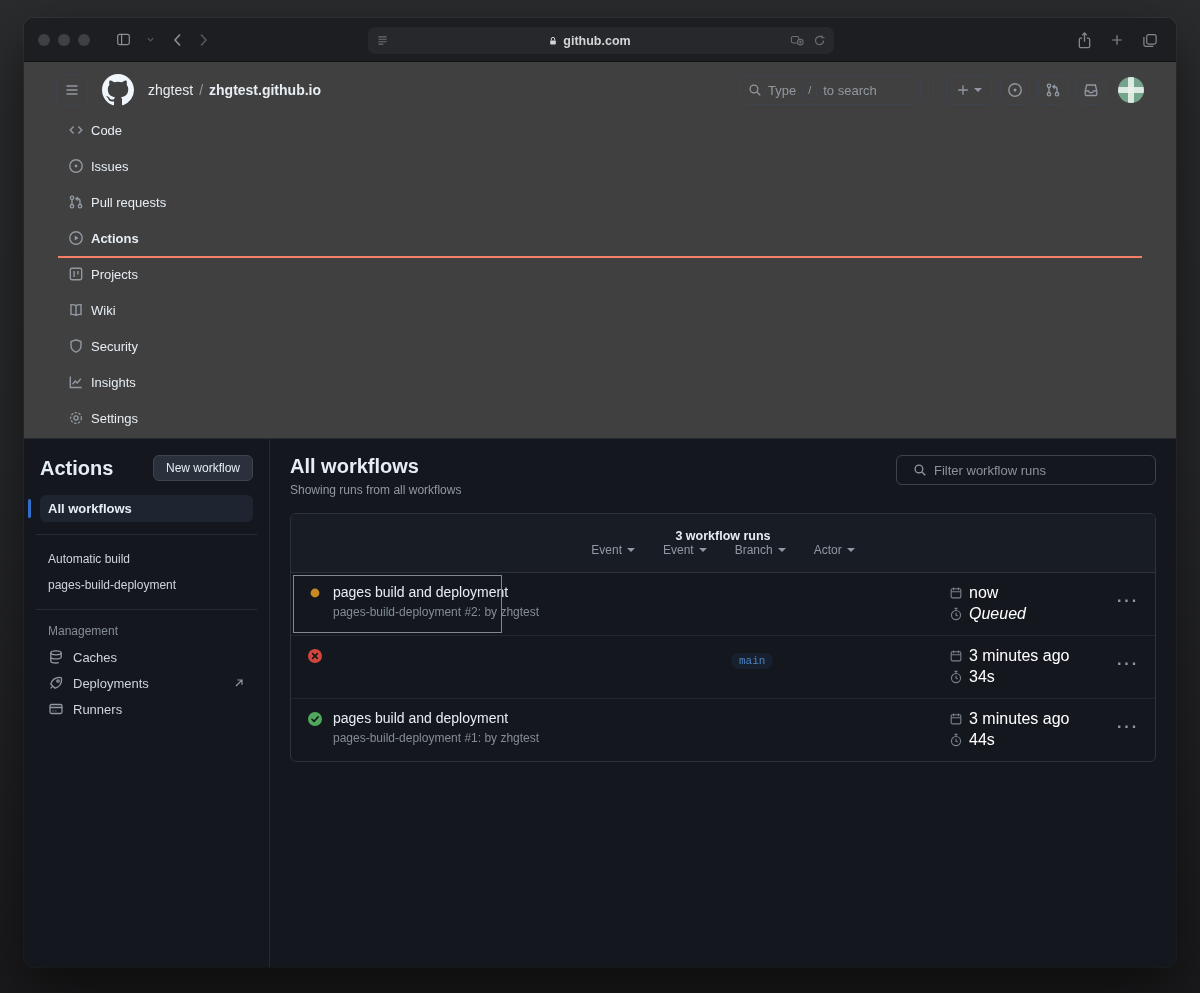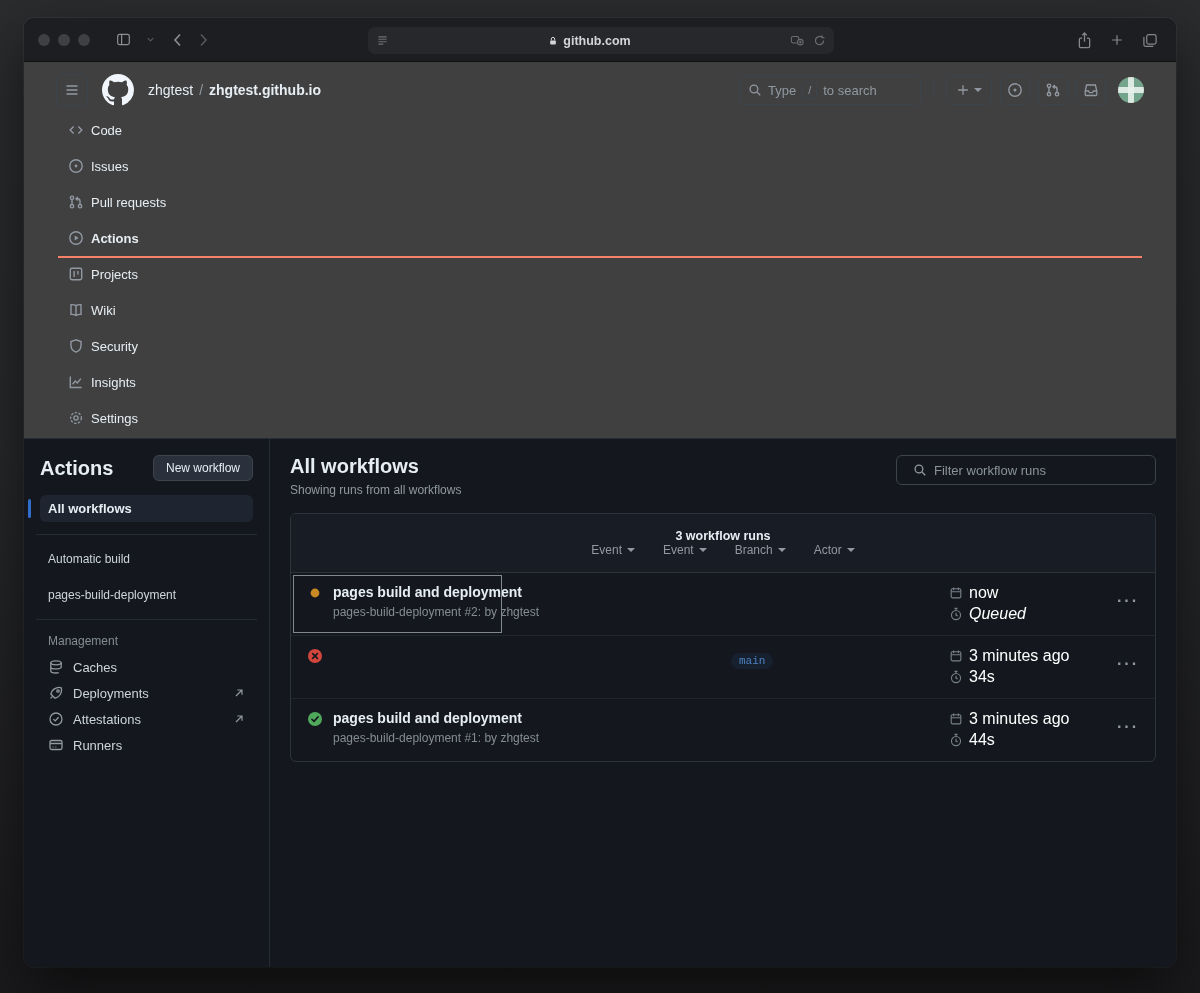--- a/index.html
+++ b/index.html
@@ -60,21 +60,21 @@
   .sb-head { display:flex; align-items:center; justify-content:space-between; }
   .sb-title { font-size:20px; font-weight:700; color:#e6edf3; }
   .btn-newwf { font-size:12px; color:#e6edf3; background:#2a313c; border:1px solid #3d444d;
     border-radius:6px; padding:5px 12px; cursor:pointer; }
   .sb-item { position:relative; margin-top:14px; padding:6px 8px; border-radius:6px; background:#1f2530;
     font-size:13px; font-weight:600; color:#e6edf3; cursor:pointer; }
   .sb-item::before { content:""; position:absolute; left:-12px; top:4px; bottom:4px; width:3px;
     border-radius:2px; background:#316dca; }
   .sb-div { border-top:1px solid #262c33; margin:12px -4px; }
   .sb-link { padding:5px 8px; font-size:12px; color:#cdd4dc; border-radius:6px; cursor:pointer; }
-  .sb-link + .sb-link { margin-top:12px; }
+  .sb-link + .sb-link { margin-top:2px; }
   .sb-sect { font-size:12px; color:#858c95; padding:2px 8px 6px; }
   .sb-mitem { display:flex; align-items:center; gap:9px; padding:5px 8px; font-size:13px;
     color:#cdd4dc; border-radius:6px; cursor:pointer; }
   .sb-mitem .m-ico { color:#9198a1; }
   .sb-mitem .ext { margin-left:auto; color:#9198a1; }
 
   .main { flex:1; padding:16px 20px; min-width:0; }
   .main-head { display:flex; align-items:flex-start; justify-content:space-between; }
   .main-title { font-size:20px; font-weight:700; color:#e6edf3; }
   .main-sub { font-size:12px; color:#9198a1; margin-top:5px; }
@@ -91,21 +91,21 @@
   .runs-filters { display:flex; gap:28px; }
   .rfilter { display:flex; align-items:center; gap:5px; font-size:12px; color:#9198a1; cursor:pointer; }
   .caret { width:0; height:0; border-left:4px solid transparent; border-right:4px solid transparent;
     border-top:4px solid #9198a1; }
   .run-row { position:relative; display:flex; align-items:flex-start; padding:11px 16px 12px; }
   .run-row + .run-row { border-top:1px solid #21262d; }
   .focus-ring { position:absolute; left:2px; top:2px; bottom:2px; width:209px;
     border:1px solid #818890; pointer-events:none; }
   .run-main { width:424px; flex:0 0 424px; display:flex; gap:10px; }
   .st-ico { margin-top:1px; flex:0 0 16px; }
-  .run-title { font-size:14px; font-weight:700; color:#e6edf3; cursor:pointer; }
+  .run-title { font-size:14px; font-weight:400; color:#e6edf3; cursor:pointer; }
   .run-sub { font-size:12px; color:#848c95; margin-top:5px; }
   .run-sub .sha { text-decoration:underline; cursor:pointer; }
   .run-branch { flex:1; padding-top:3px; }
   .branch-pill { display:inline-block; font-family:"Liberation Mono", monospace; font-size:11px;
     color:#4d81c0; background:rgba(56,109,202,.1); border-radius:10px; padding:2px 8px; cursor:pointer; }
   .run-meta { width:150px; flex:0 0 150px; font-size:16px; color:#ffffff; }
   .meta-line { display:flex; align-items:center; gap:6px; }
   .meta-line + .meta-line { margin-top:3px; }
   .meta-line .m-ico { color:#78808a; }
   .run-row.queued .dur-text { font-style:italic; }
@@ -375,34 +375,20 @@
         <span>Deployments</span>
         <span class="ext">
             <svg width="12" height="12" viewBox="0 0 16 16" fill="none" stroke="currentColor" stroke-width="1.6">
               <path d="M4 12 12 4M5.8 4H12v6.2"></path>
             </svg>
           </span>
       </div>
       <div class="sb-mitem">
         <span class="m-ico">
             <svg width="16" height="16" viewBox="0 0 16 16" fill="none" stroke="currentColor" stroke-width="1.3">
-              <circle cx="8" cy="8" r="6"></circle>
-              <path d="M5.4 8.1l1.8 1.8 3.4-3.7"></path>
-            </svg>
-          </span>
-        <span>Attestations</span>
-        <span class="ext">
-            <svg width="12" height="12" viewBox="0 0 16 16" fill="none" stroke="currentColor" stroke-width="1.6">
-              <path d="M4 12 12 4M5.8 4H12v6.2"></path>
-            </svg>
-          </span>
-      </div>
-      <div class="sb-mitem">
-        <span class="m-ico">
-            <svg width="16" height="16" viewBox="0 0 16 16" fill="none" stroke="currentColor" stroke-width="1.3">
               <rect x="2" y="3.5" width="12" height="9" rx="1.5"></rect>
               <path d="M2 6.5h12M4.6 9.8h.9M7.4 9.8h.9"></path>
             </svg>
           </span>
         <span>Runners</span>
       </div>
     </div>
 
     <div class="main">
       <div class="main-head">

